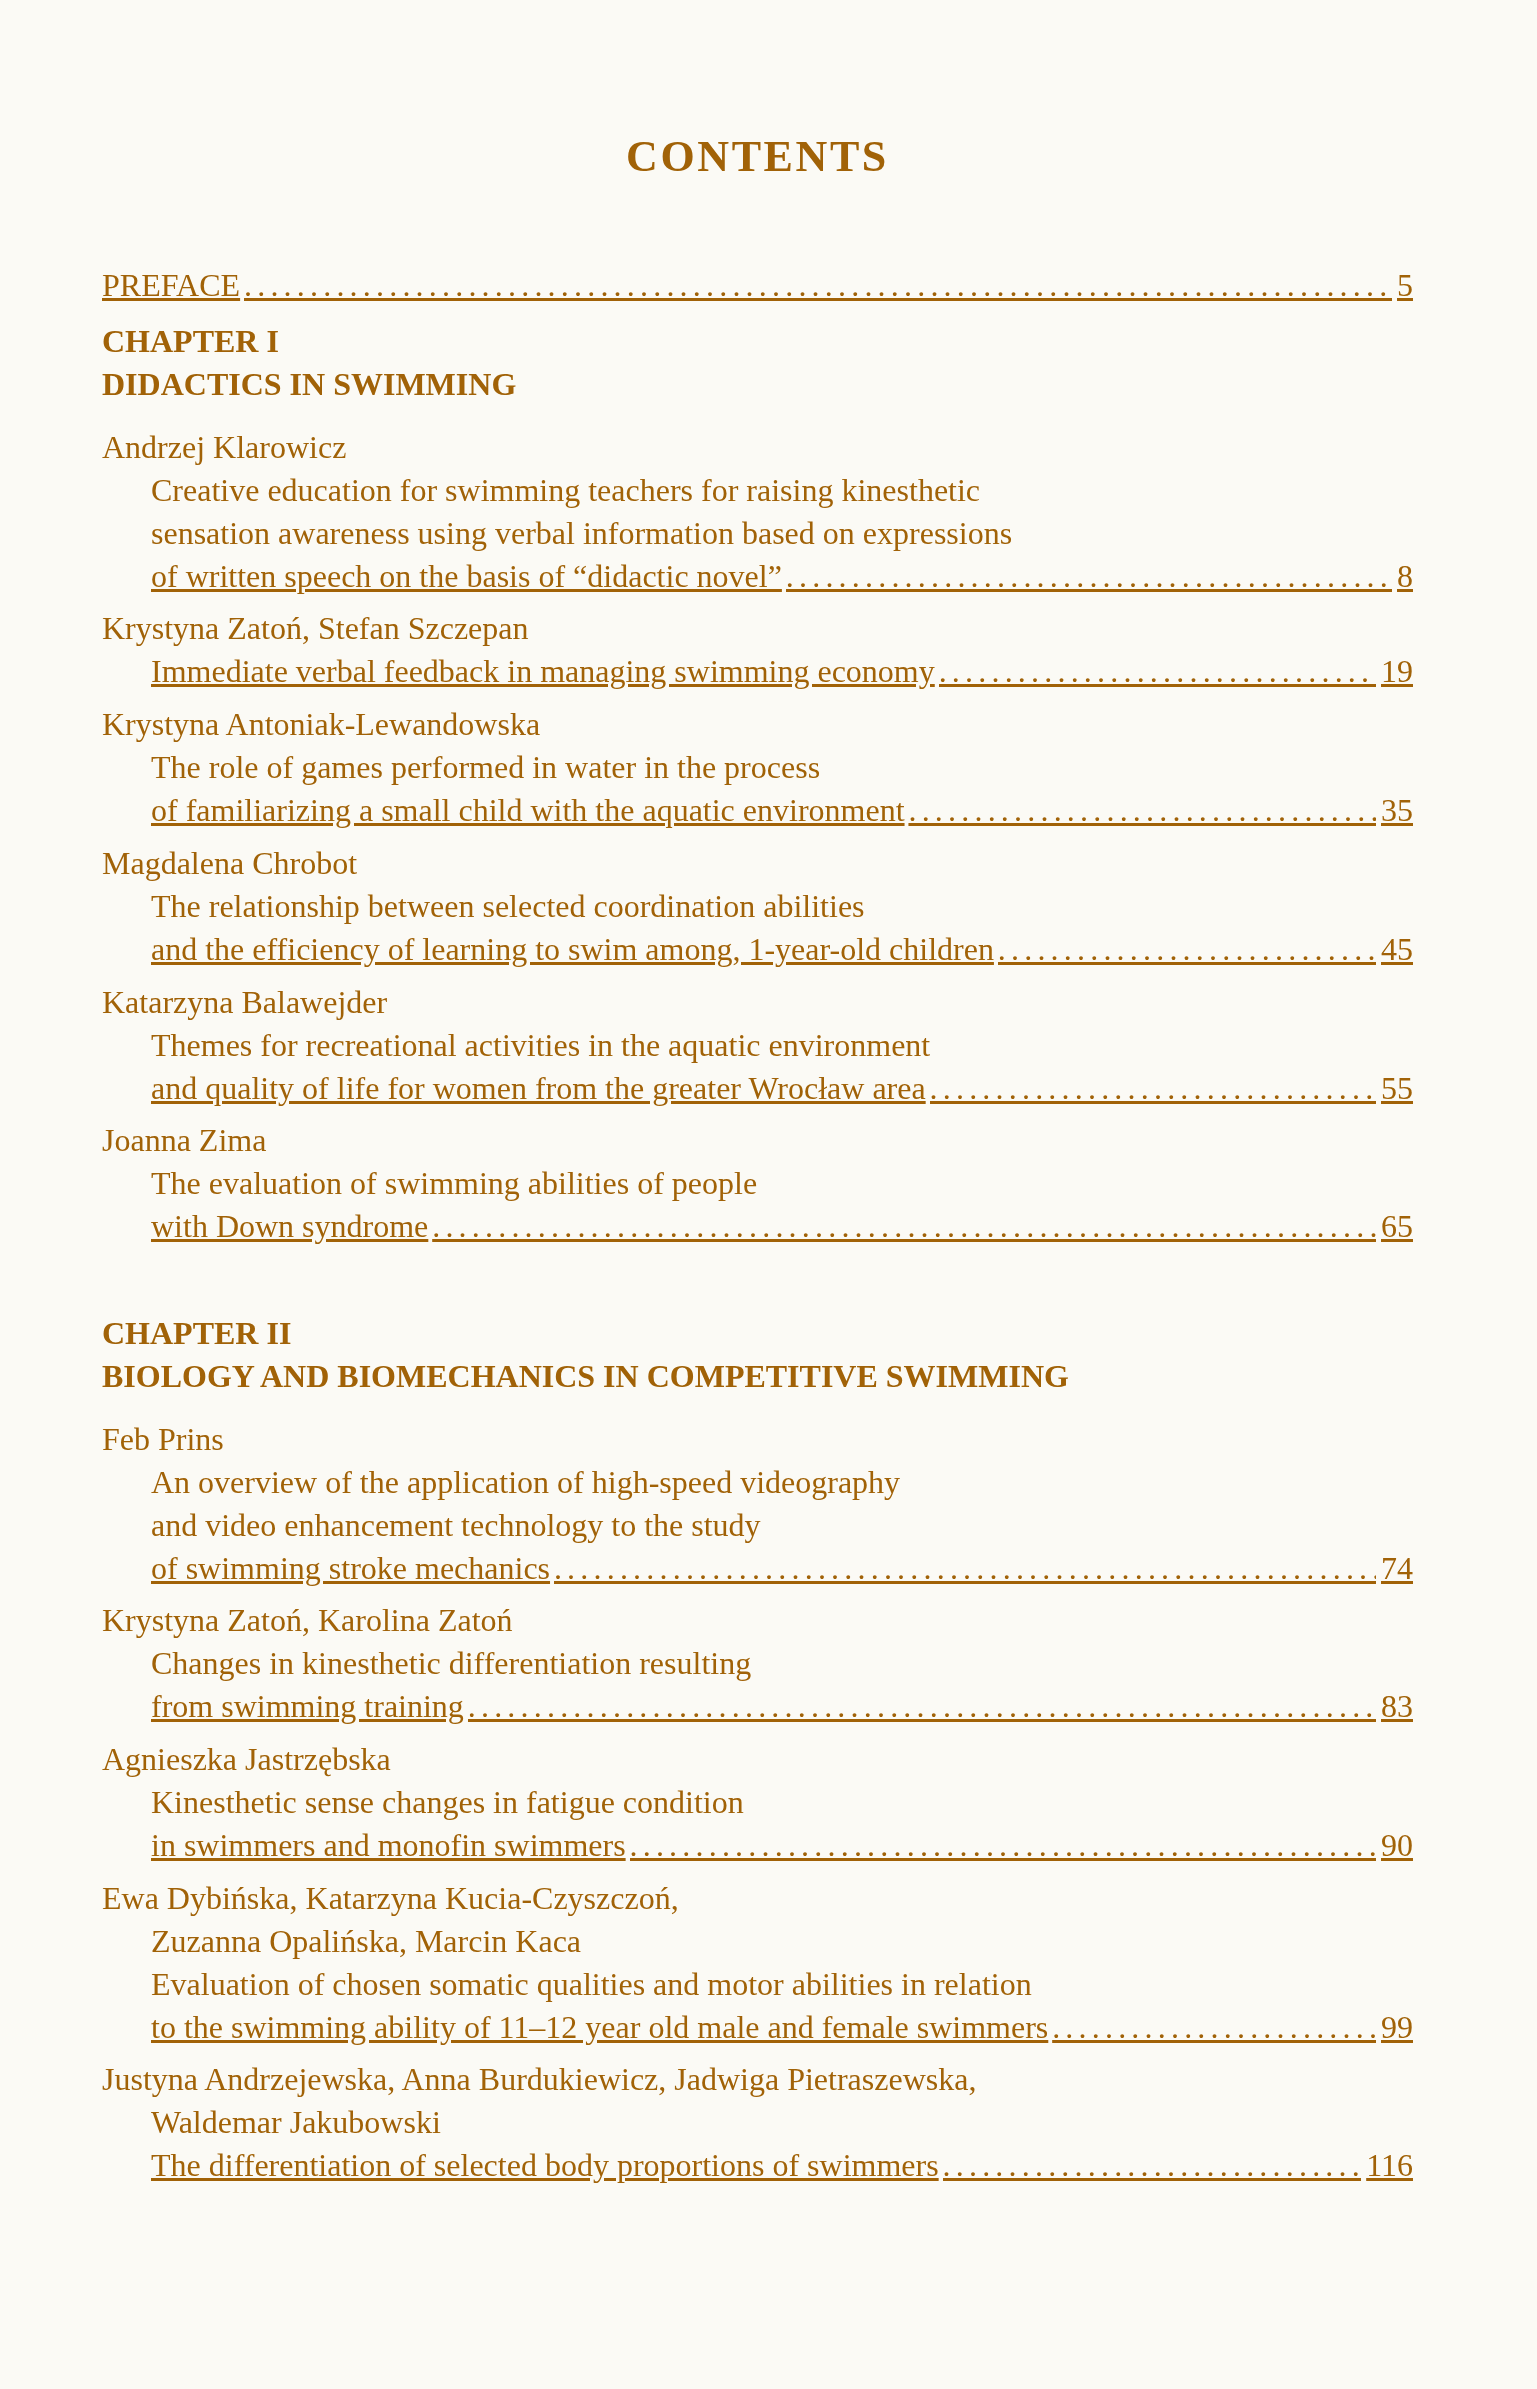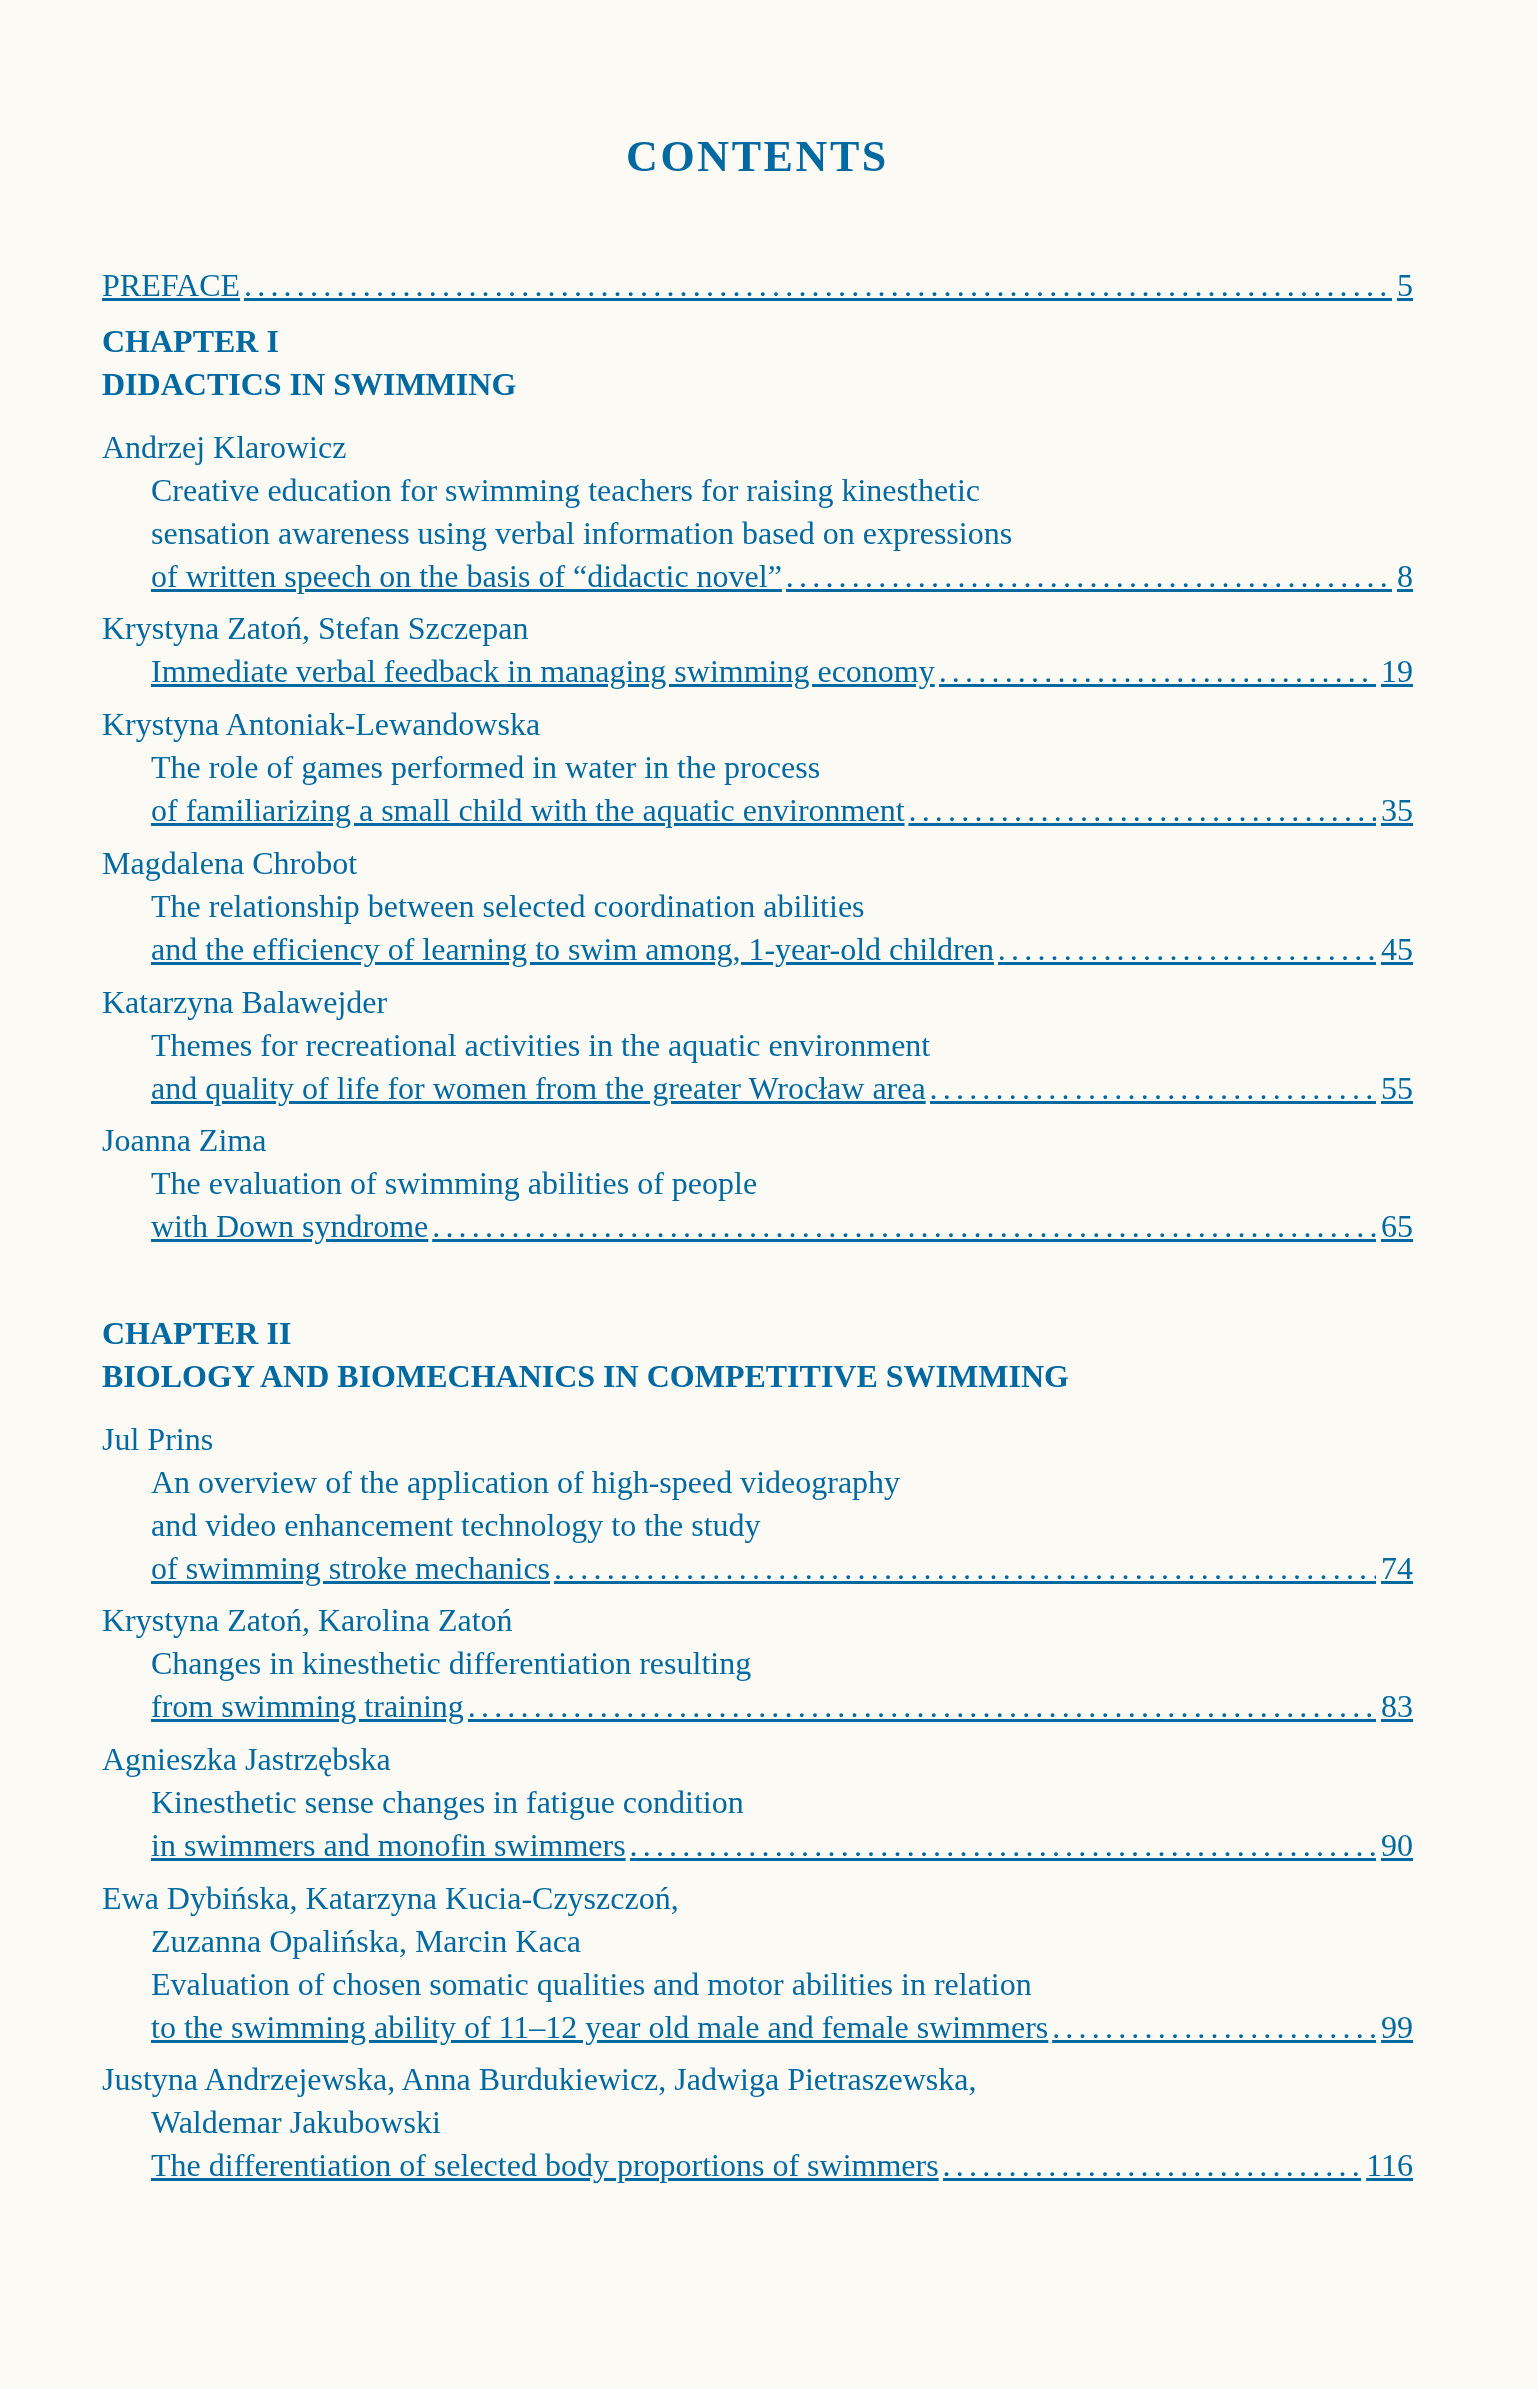--- a/index.html
+++ b/index.html
@@ -6,21 +6,21 @@
     margin: 0;
     padding: 0;
     background: #e9e7e2;
   }
   .page {
     position: relative;
     width: 1538px;
     height: 2389px;
     margin: 0 auto;
     background: #fbfaf5;
-    color: #0369a1;
+    color: #a16207;
     font-family: "Liberation Serif", "DejaVu Serif", serif;
     font-size: 32px;
     line-height: 43px;
     box-sizing: border-box;
     padding: 133px 125px 65px 102px;
     overflow: hidden;
   }
   .title {
     font-size: 44px;
     font-weight: bold;
@@ -132,21 +132,21 @@
               <span class="pagenum">65</span>
             </div>
           </div>
         </div>
         <div class="chapter">
           <div class="chapter-heading">
             <div class="chapter-heading-line">CHAPTER II</div>
             <div class="chapter-heading-line">BIOLOGY AND BIOMECHANICS IN COMPETITIVE SWIMMING</div>
           </div>
           <div class="toc-entry">
-            <div class="author-line">Jul Prins</div>
+            <div class="author-line">Feb Prins</div>
             <div class="title-line indent">An overview of the application of high-speed videography</div>
             <div class="title-line indent">and video enhancement technology to the study</div>
             <div class="title-line indent leader-line">
               <span class="line-text">of swimming stroke mechanics</span>
               <span class="dots"></span>
               <span class="pagenum">74</span>
             </div>
           </div>
           <div class="toc-entry">
             <div class="author-line">Krystyna Zatoń, Karolina Zatoń</div>

